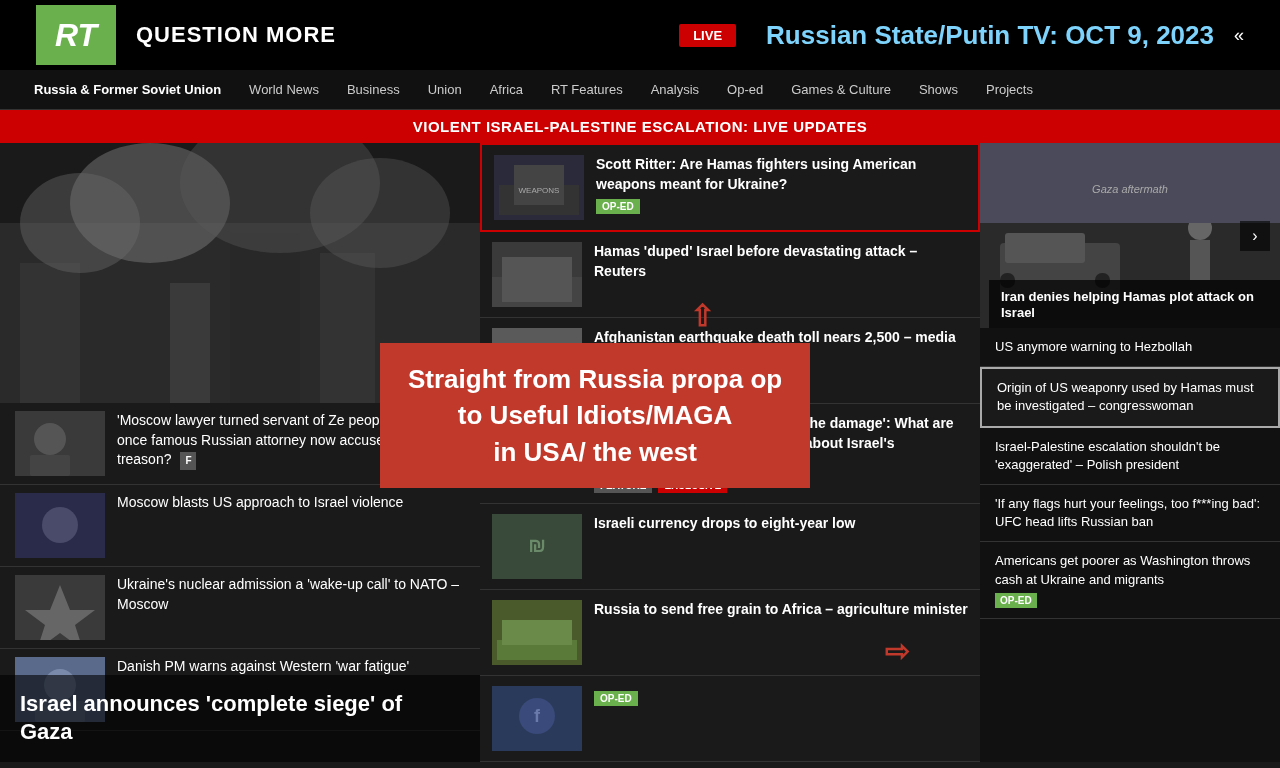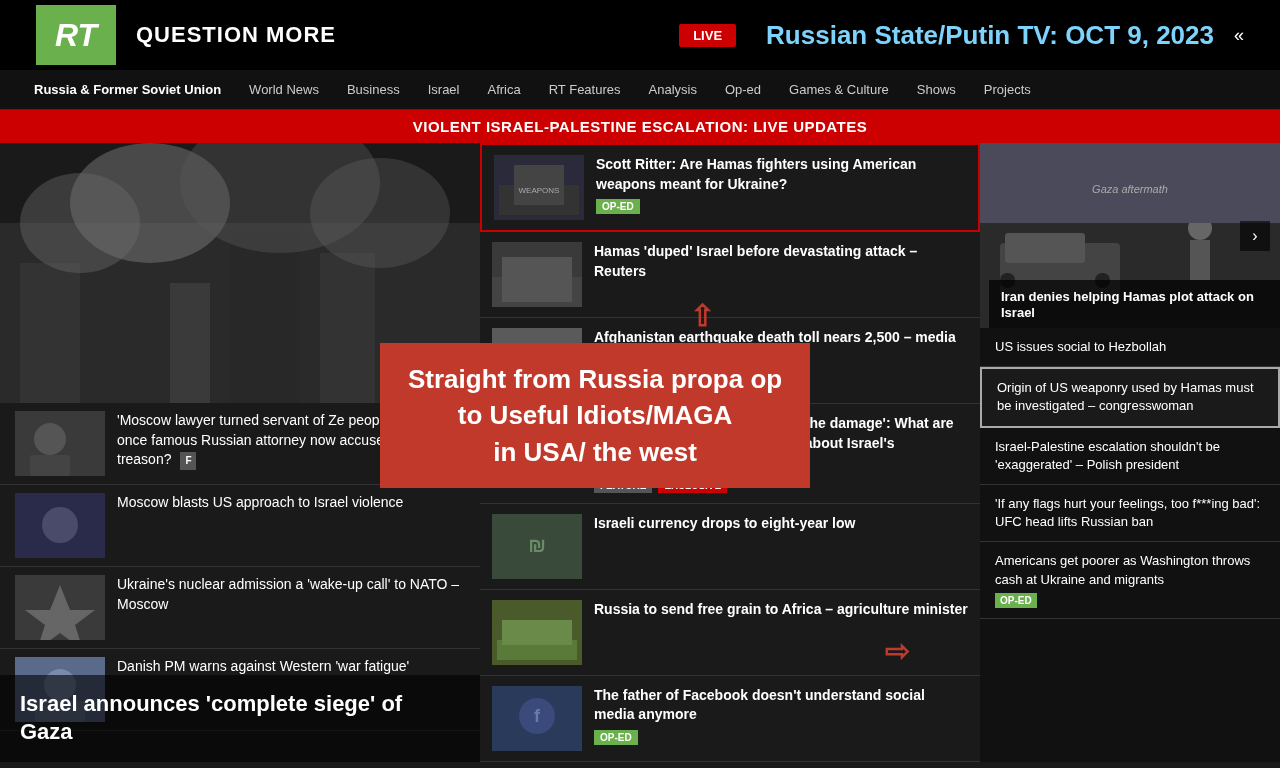--- a/index.html
+++ b/index.html
@@ -81,21 +81,21 @@
     <span class="question-more">QUESTION MORE</span>
     <span class="live-badge">LIVE</span>
     <span class="header-title">Russian State/Putin TV: OCT 9, 2023</span>
     <span class="arrows-back">«</span>
   </div>
 
   <nav class="nav">
     <span class="nav-item active">Russia &amp; Former Soviet Union</span>
     <span class="nav-item">World News</span>
     <span class="nav-item">Business</span>
-    <span class="nav-item">Israel</span>
+    <span class="nav-item">Union</span>
     <span class="nav-item">Africa</span>
     <span class="nav-item">RT Features</span>
     <span class="nav-item">Analysis</span>
     <span class="nav-item">Op-ed</span>
     <span class="nav-item">Games &amp; Culture</span>
     <span class="nav-item">Shows</span>
     <span class="nav-item">Projects</span>
   </nav>
 
   <div class="breaking-bar">
@@ -261,21 +261,20 @@
 
       <div class="story-item">
         <div class="story-thumb">
           <svg width="90" height="65">
             <rect width="90" height="65" fill="#2a3a5a"></rect>
             <circle cx="45" cy="30" r="18" fill="#3a4a7a"></circle>
             <text x="45" y="36" text-anchor="middle" fill="#6a7aaa" font-size="18" font-weight="bold">f</text>
           </svg>
         </div>
         <div class="story-text">
-          <span class="story-title">The father of Facebook doesn't understand social media anymore</span>
           <div class="story-tags">
             <span class="tag tag-oped">OP-ED</span>
           </div>
         </div>
       </div>
     </div>
 
     <div class="right-sidebar">
 
       <div class="right-hero-img" style="position:relative;">
@@ -294,21 +293,21 @@
           <rect x="0" y="0" width="300" height="80" fill="#4a4a5a"></rect>
           <text x="150" y="50" text-anchor="middle" fill="#aaa" font-size="11" font-style="italic">Gaza aftermath</text>
         </svg>
         <div class="right-arrow-btn">›</div>
         <div style="position:absolute;bottom:0;left:9px;right:0;background:rgba(0,0,0,0.7);padding:8px 12px;">
           <span style="color:#fff;font-size:13px;font-weight:700;">Iran denies helping Hamas plot attack on Israel</span>
         </div>
       </div>
 
       <div class="right-story-item">
-        <span class="right-story-title">US issues social to Hezbollah</span>
+        <span class="right-story-title">US anymore warning to Hezbollah</span>
       </div>
       <div class="right-story-item selected" style="border:2px solid #aaa;">
         <span class="right-story-title highlighted">Origin of US weaponry used by Hamas must be investigated – congresswoman</span>
       </div>
       <div class="right-story-item">
         <span class="right-story-title">Israel-Palestine escalation shouldn't be 'exaggerated' – Polish president</span>
       </div>
       <div class="right-story-item">
         <span class="right-story-title">'If any flags hurt your feelings, too f***ing bad': UFC head lifts Russian ban</span>
       </div>

